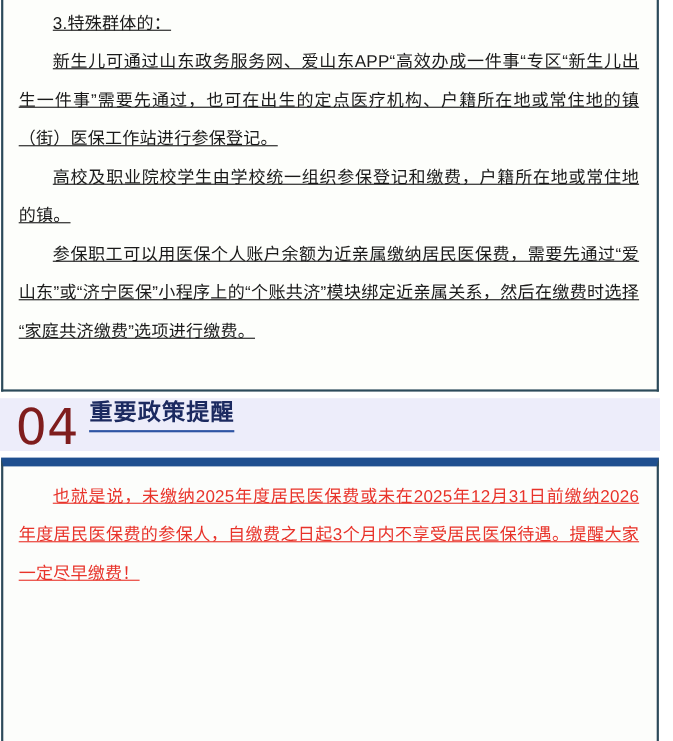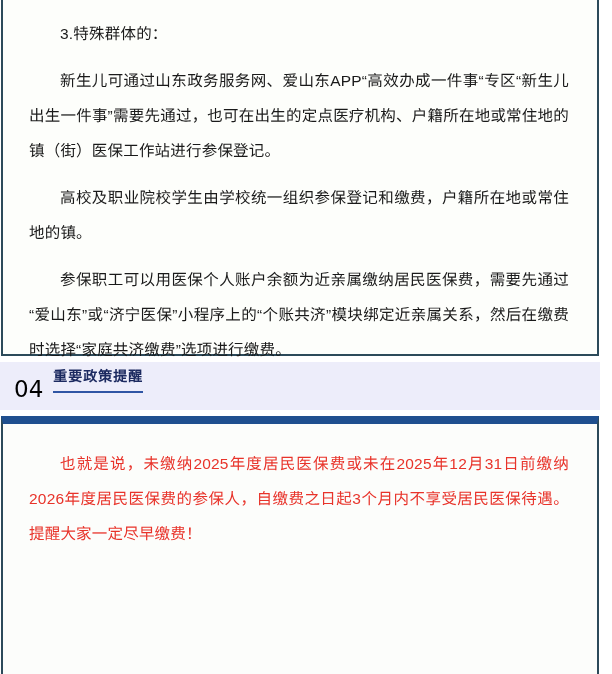--- a/index.html
+++ b/index.html
@@ -51,28 +51,28 @@
   .section-band-inner {
     position: absolute;
     left: 14px;
     top: 4px;
     display: flex;
     align-items: flex-end;
     gap: 10px;
   }
   .section-num {
     font-family: "DejaVu Sans", "Liberation Sans", sans-serif;
-    font-size: 23px;
+    font-size: 45px;
     line-height: 36px;
     font-weight: 400;
-    color: #000000;
+    color: #7f1d1d;
     letter-spacing: 0px;
   }
   .section-title {
-    font-size: 14px;
+    font-size: 21px;
     line-height: 20px;
     font-weight: bold;
     color: #1c2a60;
     letter-spacing: 1px;
     border-bottom: 2px solid #2f55a4;
     padding-bottom: 5px;
     margin-bottom: 14px;
   }
 
   
@@ -91,24 +91,25 @@
     padding: 10px 16px 6px 14px;
   }
 
   
   .para {
     font-size: 15.5px;
     line-height: 35px;
     color: #1a1a1a;
     text-align: justify;
     text-justify: inter-ideograph;
-    margin: 12px;
+    margin: 0;
     text-indent: 2em;
     letter-spacing: 0.2px;
     font-family: "Liberation Sans", "DejaVu Sans", sans-serif;
+    text-decoration: underline;
   }
   .para-red {
     color: #e8332a;
   }
   .para-first {
     text-indent: 2em;
   }
 </style>
 </head>
 <body>

